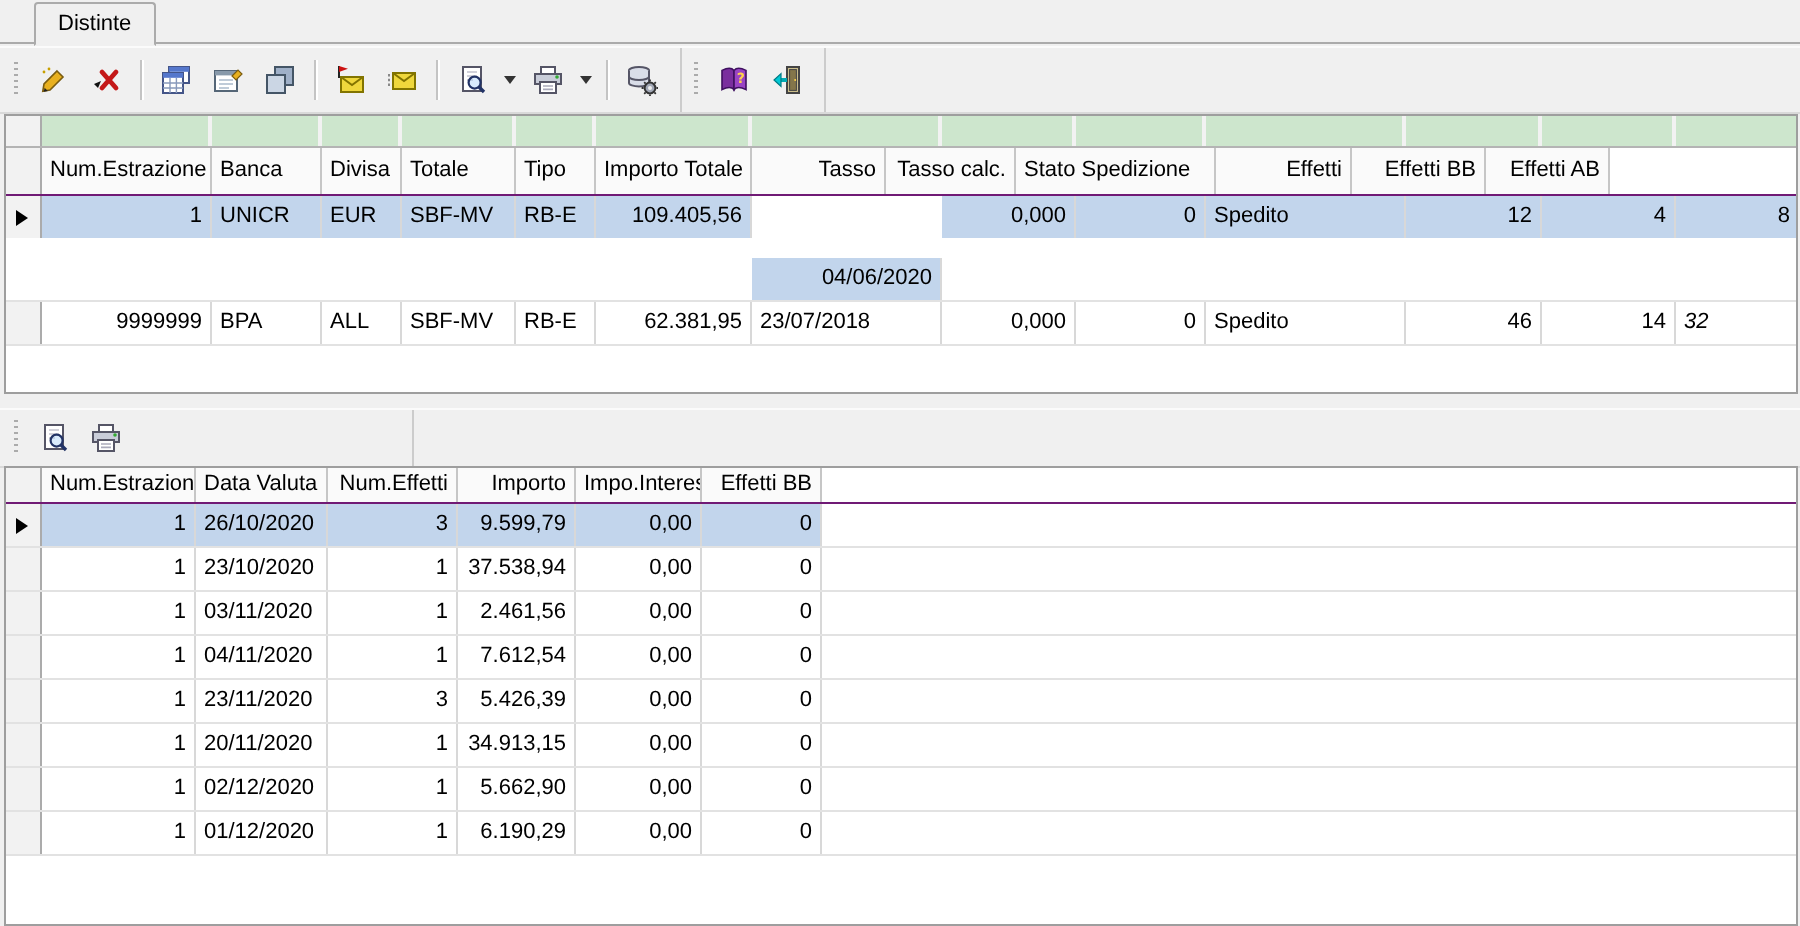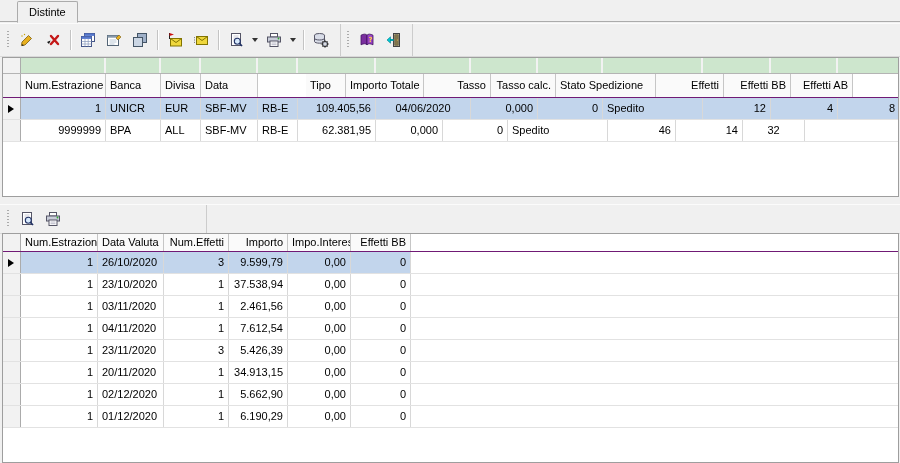--- a/index.html
+++ b/index.html
@@ -203,62 +203,63 @@
         <div class="g-cell" style="width: 100px;"></div>
         <div class="g-cell" style="width: 68px;"></div>
         <div class="g-cell" style="width: 67px;"></div>
         <div class="g-cell" style="width: 62px;"></div>
       </div>
       <div class="g-row ghead">
         <div class="g-ind"></div>
         <div class="g-cell" style="width: 85px; text-align: right;">Num.Estrazione</div>
         <div class="g-cell" style="width: 55px; text-align: left;">Banca</div>
         <div class="g-cell" style="width: 40px; text-align: left;">Divisa</div>
-        <div class="g-cell" style="width: 57px; text-align: left;">Data</div>
-        <div class="g-cell" style="width: 40px; text-align: left; margin-left: 48px;">Tipo</div>
+        <div class="g-cell" style="width: 57px; text-align: left;">Totale</div>
+        <div class="g-cell" style="width: 40px; text-align: left;">Tipo</div>
         <div class="g-cell" style="width: 78px; text-align: right;">Importo Totale</div>
         <div class="g-cell" style="width: 67px; text-align: right;">Tasso</div>
         <div class="g-cell" style="width: 65px; text-align: right;">Tasso calc.</div>
         <div class="g-cell" style="width: 100px; text-align: left;">Stato Spedizione</div>
         <div class="g-cell" style="width: 68px; text-align: right;">Effetti</div>
         <div class="g-cell" style="width: 67px; text-align: right;">Effetti BB</div>
         <div class="g-cell" style="width: 62px; text-align: right;">Effetti AB</div>
       </div>
       <div class="g-row drow sel">
         <div class="g-ind">
           <div class="row-arrow"></div>
         </div>
         <div class="g-cell" style="width: 85px; text-align: right;">1</div>
         <div class="g-cell" style="width: 55px; text-align: left;">UNICR</div>
         <div class="g-cell" style="width: 40px; text-align: left;">EUR</div>
         <div class="g-cell" style="width: 57px; text-align: left;">SBF-MV</div>
         <div class="g-cell" style="width: 40px; text-align: left;">RB-E</div>
         <div class="g-cell" style="width: 78px; text-align: right;">109.405,56</div>
-        <div class="g-cell" style="width: 95px; text-align: center;">04/06/2020</div>
+        <div class="g-cell" style="width: 95px; text-align: right; margin-top: 31px;">04/06/2020</div>
         <div class="g-cell" style="width: 67px; text-align: right;">0,000</div>
         <div class="g-cell" style="width: 65px; text-align: right;">0</div>
         <div class="g-cell" style="width: 100px; text-align: left;">Spedito</div>
         <div class="g-cell" style="width: 68px; text-align: right;">12</div>
         <div class="g-cell" style="width: 67px; text-align: right;">4</div>
         <div class="g-cell" style="width: 62px; text-align: right;">8</div>
       </div>
       <div class="g-row drow">
         <div class="g-ind"></div>
         <div class="g-cell" style="width: 85px; text-align: right;">9999999</div>
         <div class="g-cell" style="width: 55px; text-align: left;">BPA</div>
         <div class="g-cell" style="width: 40px; text-align: left;">ALL</div>
         <div class="g-cell" style="width: 57px; text-align: left;">SBF-MV</div>
         <div class="g-cell" style="width: 40px; text-align: left;">RB-E</div>
         <div class="g-cell" style="width: 78px; text-align: right;">62.381,95</div>
+        <div class="g-cell" style="width: 95px; text-align: left;">23/07/2018</div>
         <div class="g-cell" style="width: 67px; text-align: right;">0,000</div>
         <div class="g-cell" style="width: 65px; text-align: right;">0</div>
         <div class="g-cell" style="width: 100px; text-align: left;">Spedito</div>
         <div class="g-cell" style="width: 68px; text-align: right;">46</div>
         <div class="g-cell" style="width: 67px; text-align: right;">14</div>
-        <div class="g-cell" style="width: 62px; text-align: center;">32</div>
+        <div class="g-cell" style="width: 62px; text-align: left; font-style: italic;">32</div>
       </div>
     </div>
 
   <div class="toolbar lower">
     <div class="tb-band" style="padding-right:140px;">
       <span class="tbhandle"></span>
       <button class="tbtn">
         <svg width="16" height="16" viewBox="0 0 16 16">
           <rect x="3.5" y="1.5" width="9" height="12" fill="#FFFFFF" stroke="#556"></rect>
           <path d="M5.5 4h5M5.5 6h5M5.5 8h3" stroke="#AABB" stroke-width="0.8"></path>

